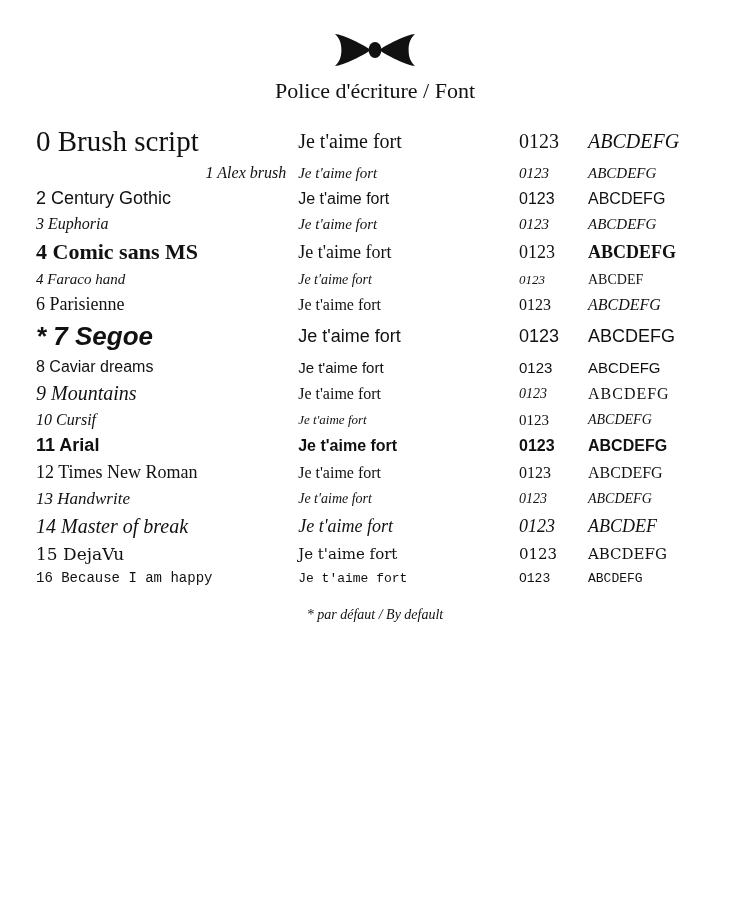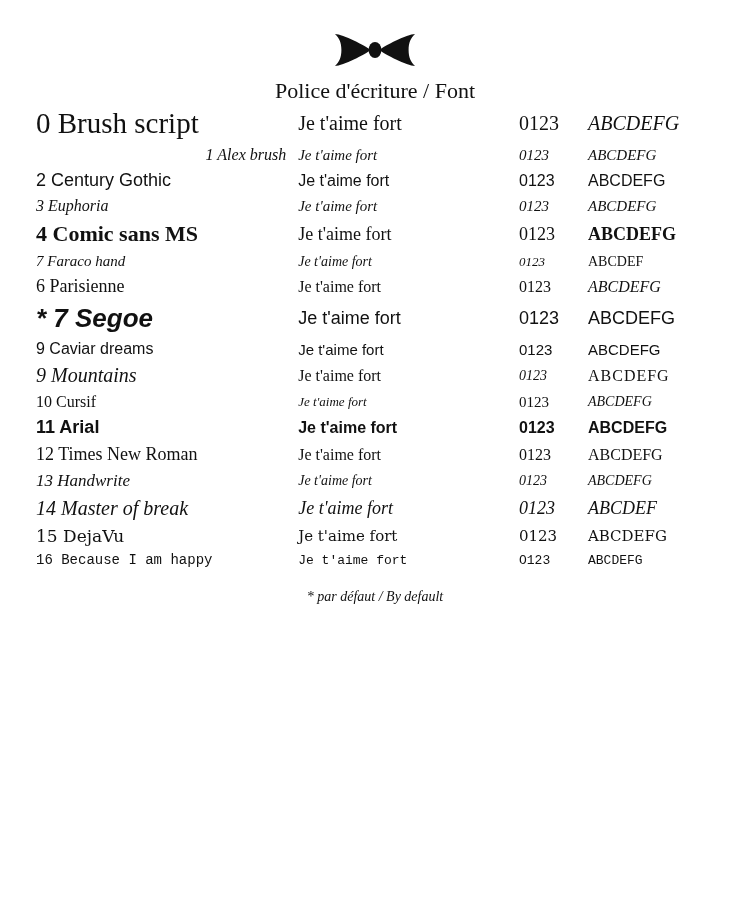--- a/index.html
+++ b/index.html
@@ -22,20 +22,21 @@
     .bowtie {
       width: 80px;
       height: 40px;
       margin-bottom: 8px;
       margin-top: 10px;
     }
     .page-title {
       font-family: 'Georgia', serif;
       font-size: 22px;
       font-weight: normal;
+      margin-bottom: 18px;
       text-align: center;
     }
     .font-table {
       width: 100%;
       border-collapse: collapse;
     }
     .font-table td {
       padding: 3px 6px;
       vertical-align: middle;
       white-space: nowrap;
@@ -99,21 +100,21 @@
     .row-8 .col-nums { font-family: 'Trebuchet MS', sans-serif; font-size: 15px; }
     .row-8 .col-abc { font-family: 'Trebuchet MS', sans-serif; font-size: 15px; }
 
     
     .row-9 .col-name { font-family: 'Palatino Linotype', serif; font-size: 20px; font-style: italic; }
     .row-9 .col-phrase { font-family: 'Palatino Linotype', serif; font-size: 16px; }
     .row-9 .col-nums { font-family: 'Palatino Linotype', serif; font-size: 14px; font-style: italic; }
     .row-9 .col-abc { font-family: 'Palatino Linotype', serif; font-size: 16px; letter-spacing: 1px; }
 
     
-    .row-10 .col-name { font-family: 'Segoe Script', cursive; font-size: 16px; }
+    .row-10 .col-name { font-family: 'Segoe Script', cursive; font-size: 16px; font-style: italic; }
     .row-10 .col-phrase { font-family: 'Segoe Script', cursive; font-size: 13px; font-style: italic; }
     .row-10 .col-nums { font-family: 'Segoe Script', cursive; font-size: 15px; }
     .row-10 .col-abc { font-family: 'Segoe Script', cursive; font-size: 14px; font-style: italic; }
 
     
     .row-11 .col-name { font-family: 'Arial', sans-serif; font-size: 18px; font-weight: bold; }
     .row-11 .col-phrase { font-family: 'Arial', sans-serif; font-size: 16px; font-weight: bold; }
     .row-11 .col-nums { font-family: 'Arial', sans-serif; font-size: 16px; font-weight: bold; }
     .row-11 .col-abc { font-family: 'Arial', sans-serif; font-size: 16px; font-weight: bold; }
 
@@ -197,39 +198,39 @@
           <td class="col-nums">0123</td>
           <td class="col-abc">ABCDEFG</td>
         </tr>
         <tr class="row-4">
           <td class="col-name">4 Comic sans MS</td>
           <td class="col-phrase">Je t'aime fort</td>
           <td class="col-nums">0123</td>
           <td class="col-abc">ABCDEFG</td>
         </tr>
         <tr class="row-5">
-          <td class="col-name">7 Faraco hand</td>
+          <td class="col-name">4 Faraco hand</td>
           <td class="col-phrase">Je t'aime fort</td>
           <td class="col-nums">0123</td>
           <td class="col-abc">ABCDEF</td>
         </tr>
         <tr class="row-6">
           <td class="col-name">6 Parisienne</td>
           <td class="col-phrase">Je t'aime fort</td>
           <td class="col-nums">0123</td>
           <td class="col-abc">ABCDEFG</td>
         </tr>
         <tr class="row-7">
           <td class="col-name">* 7 Segoe</td>
           <td class="col-phrase">Je t'aime fort</td>
           <td class="col-nums">0123</td>
           <td class="col-abc">ABCDEFG</td>
         </tr>
         <tr class="row-8">
-          <td class="col-name">9 Caviar dreams</td>
+          <td class="col-name">8 Caviar dreams</td>
           <td class="col-phrase">Je t'aime fort</td>
           <td class="col-nums">0123</td>
           <td class="col-abc">ABCDEFG</td>
         </tr>
         <tr class="row-9">
           <td class="col-name">9 Mountains</td>
           <td class="col-phrase">Je t'aime fort</td>
           <td class="col-nums">0123</td>
           <td class="col-abc">ABCDEFG</td>
         </tr>

